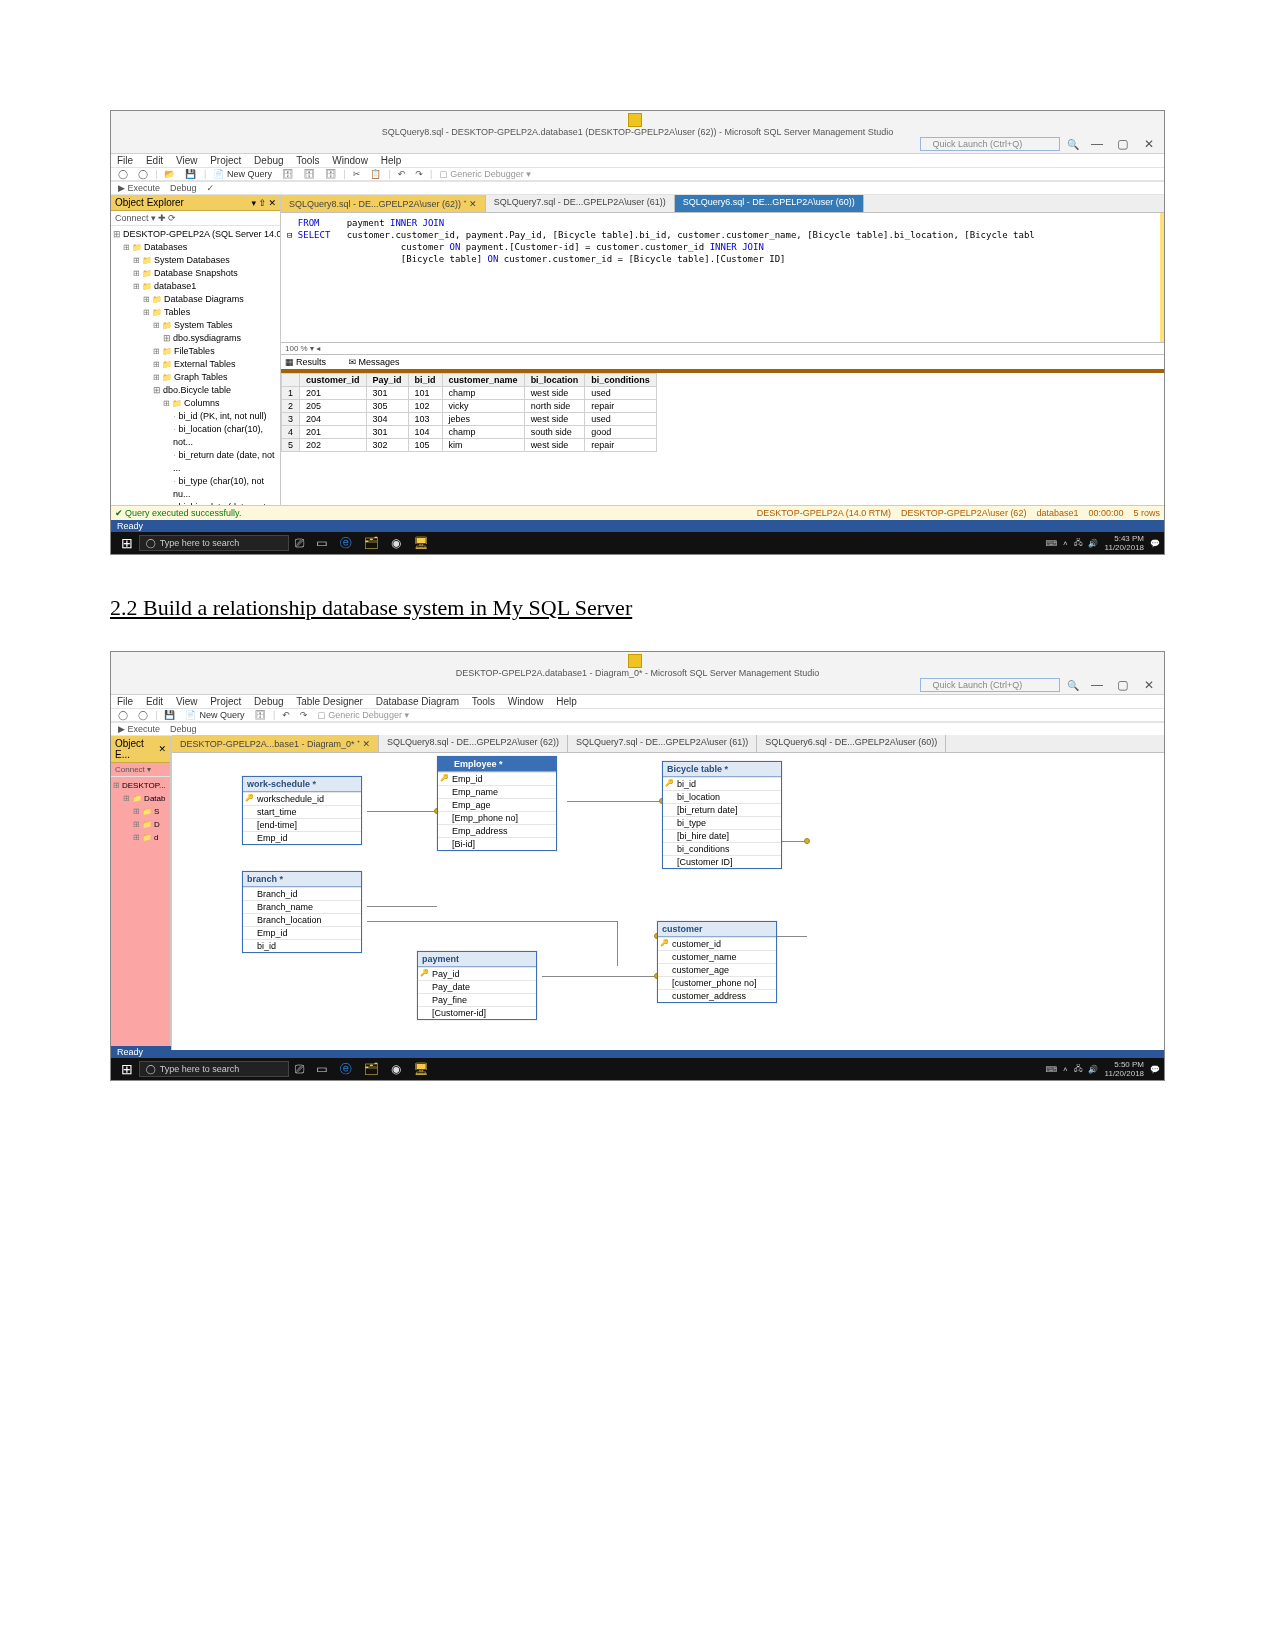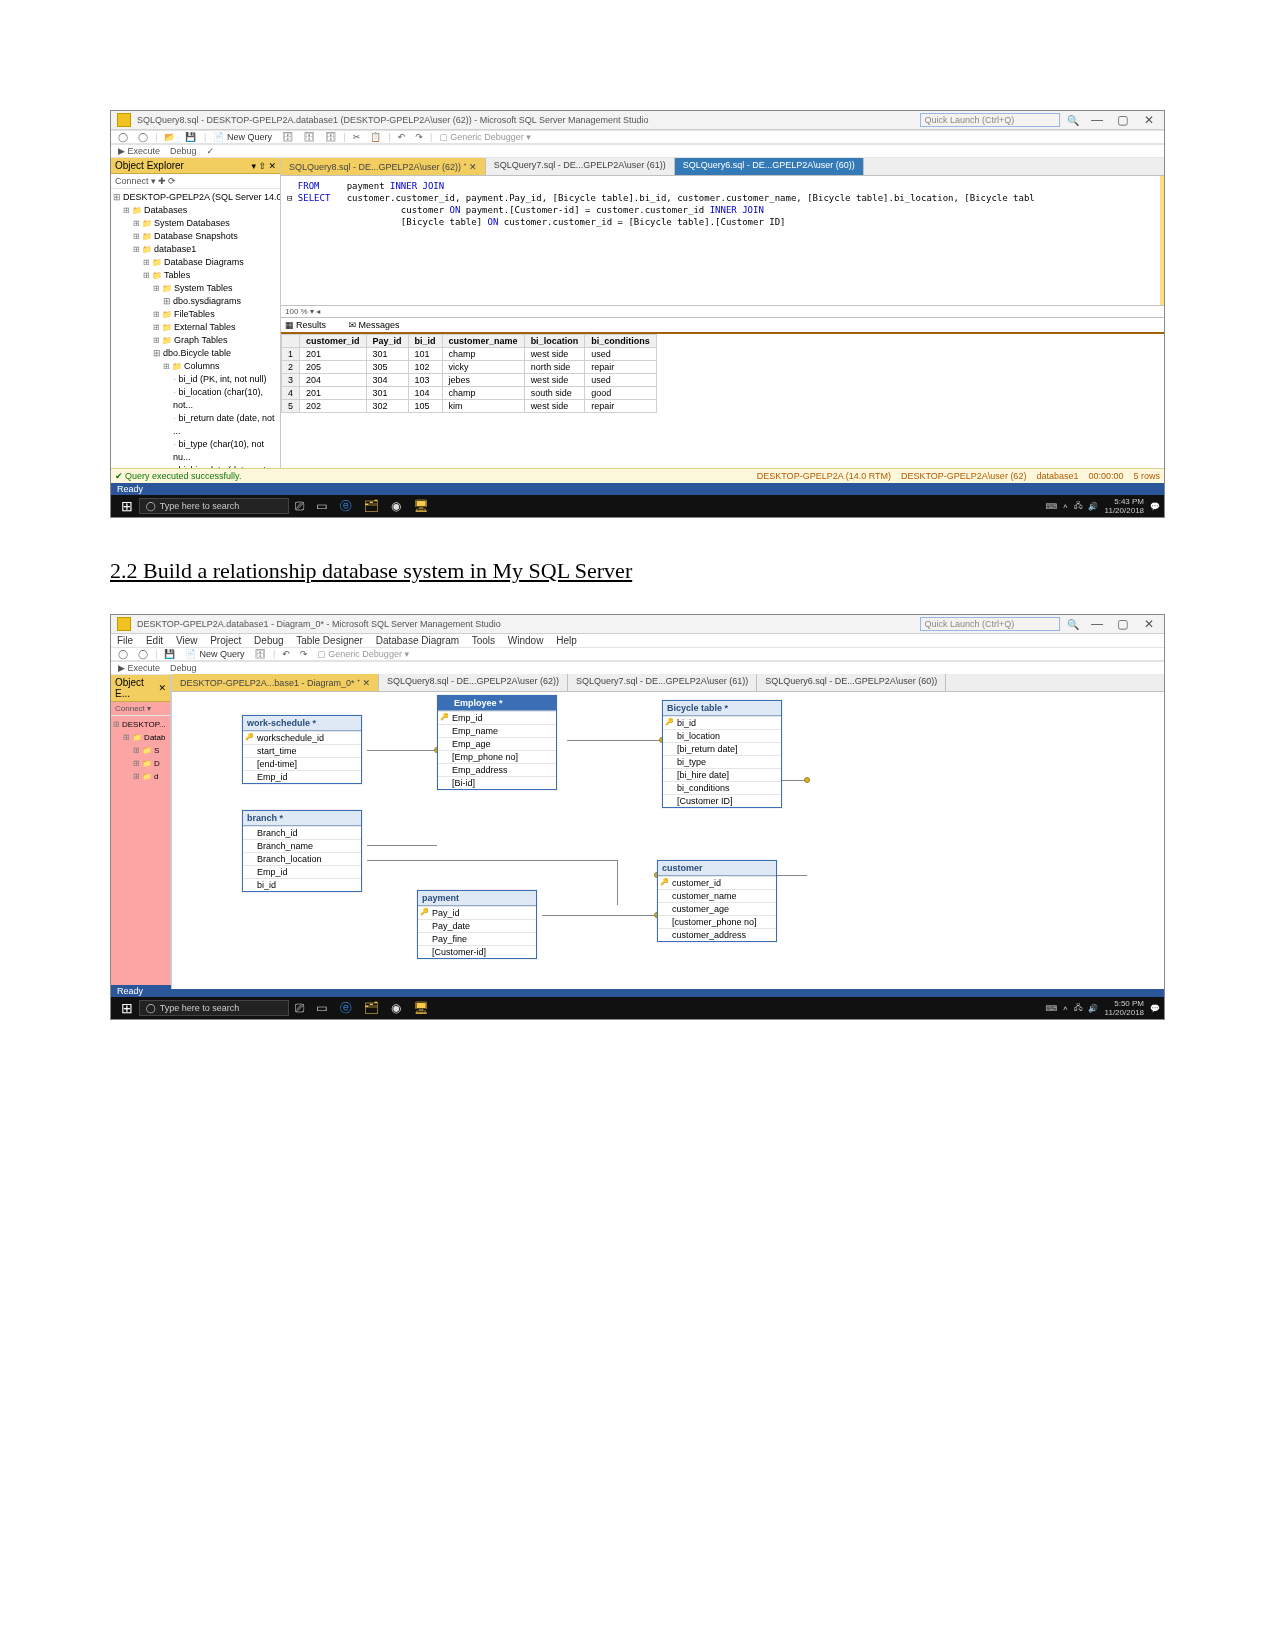--- a/index.html
+++ b/index.html
@@ -4,24 +4,24 @@
 <style>
   * { box-sizing: border-box; margin: 0; padding: 0; }
   body { width: 1275px; height: 1650px; background: #fff; font-family: "Segoe UI", Arial, sans-serif; font-size: 11px; color: #000; position: relative; }
 
   .page { padding: 80px 110px 40px 110px; }
 
   
   .ssms { border: 1px solid #888; background: #fff; margin: 30px 0 40px 0; position: relative; }
   .ssms-tiny  { font-size: 9px; }
 
-  .titlebar { display: flex; align-items: center; padding: 2px 6px; background: #f3f3f3; border-bottom: 1px solid #d0d0d0; font-size: 9px; color: #555; }
+  .titlebar { display: flex; align-items: center; padding: 2px 6px; background: #f3f3f3; border-bottom: 1px solid #d0d0d0; font-size: 9px; color: #555; flex-direction: column; }
   .titlebar .tb-icon { width: 14px; height: 14px; background: #f0c420; border: 1px solid #c59a00; margin-right: 6px; }
   .titlebar .tb-right { margin-left: auto; display: flex; align-items: center; gap: 8px; }
-  .quick-launch { border: 1px solid #9ab6e0; padding: 1px 4px; width: 140px; font-size: 9px; color: #888; }
+  .quick-launch { border: 1px solid #9ab6e0; padding: 1px 12px; width: 140px; font-size: 9px; color: #888; }
   .mag-icon::before { content: "🔍"; font-size: 10px; color: #666; }
   .min-icon, .max-icon, .close-icon { width: 18px; text-align: center; font-size: 12px; color: #555; cursor: pointer; }
 
   .menubar { padding: 1px 6px; font-size: 10px; color: #333; }
   .menubar span { margin-right: 10px; }
 
   .toolbar { display: flex; align-items: center; padding: 1px 4px; border-top: 1px solid #e3e3e3; border-bottom: 1px solid #e3e3e3; font-size: 9px; gap: 4px; }
   .toolbar .btn { padding: 0 3px; color: #555; }
   .toolbar .newquery { color: #333; }
   .toolbar .sep { color: #ccc; }
@@ -44,21 +44,21 @@
   .tabs-row .etab { padding:2px 8px; border-right:1px solid #c0c0c0; color:#444; }
   .tabs-row .etab.active { background:#f2ce61; }
   .tabs-row .etab.sel { background:#337ab7; color:#fff; }
 
   .sql-pane { padding:4px 6px; font-family: Consolas, monospace; font-size:9px; line-height:12px; height:130px; overflow:hidden; border-bottom:1px solid #c0c0c0; position:relative;}
   .kw { color:#0000cd; }
   .sql-pane .rmargin { position:absolute; right:0; top:0; bottom:0; width:4px; background:#ffe07a; }
 
   .zoom-bar { font-size:8px; padding:1px 4px; border-bottom:1px solid #c0c0c0; color:#555; }
 
-  .res-tabs { font-size:9px; padding:2px 4px; border-bottom:2px solid #a16207; }
+  .res-tabs { font-size:9px; padding:2px 4px; border-bottom:4px solid #a16207; }
   .res-tabs span { margin-right:10px; }
 
   .results-grid { font-size:9px; }
   .results-grid table { border-collapse: collapse; }
   .results-grid th, .results-grid td { border:1px solid #d0d0d0; padding:1px 6px; text-align:left; }
   .results-grid th { background:#f0f0f0; }
   .results-grid .rn { background:#f0f0f0; text-align:center; }
 
   .status-bar { background:#fdf7db; border-top:1px solid #dcd090; font-size:9px; padding:2px 4px; display:flex; }
   .status-bar .ok { color:#0a7a0a; }
@@ -107,20 +107,30 @@
     <span>SQLQuery8.sql - DESKTOP-GPELP2A.database1 (DESKTOP-GPELP2A\user (62)) - Microsoft SQL Server Management Studio</span>
     <div class="tb-right">
       <div class="quick-launch">Quick Launch (Ctrl+Q)</div>
       <span class="mag-icon"></span>
       <span class="min-icon">—</span>
       <span class="max-icon">▢</span>
       <span class="close-icon">✕</span>
     </div>
   </div>
 
+  <div class="menubar">
+    <span>File</span>
+    <span>Edit</span>
+    <span>View</span>
+    <span>Project</span>
+    <span>Debug</span>
+    <span>Tools</span>
+    <span>Window</span>
+    <span>Help</span>
+  </div>
 
   <div class="toolbar">
     <span class="btn">◯</span>
     <span class="btn">◯</span>
     <span class="sep">|</span>
     <span class="btn">📂</span>
     <span class="btn">💾</span>
     <span class="sep">|</span>
     <span class="btn newquery">📄 <span>New Query</span></span>
     <span class="btn">🗄</span>

